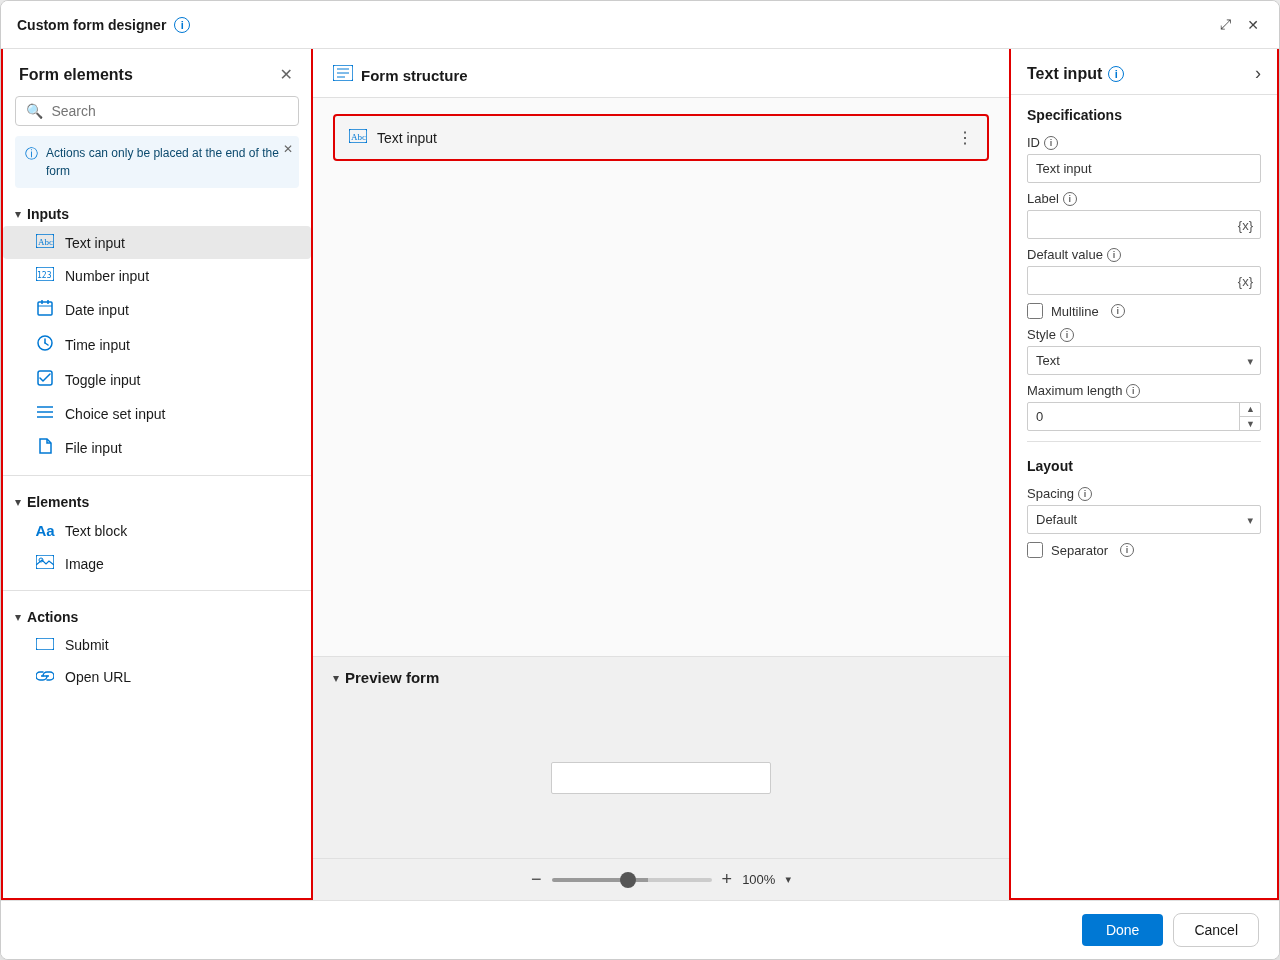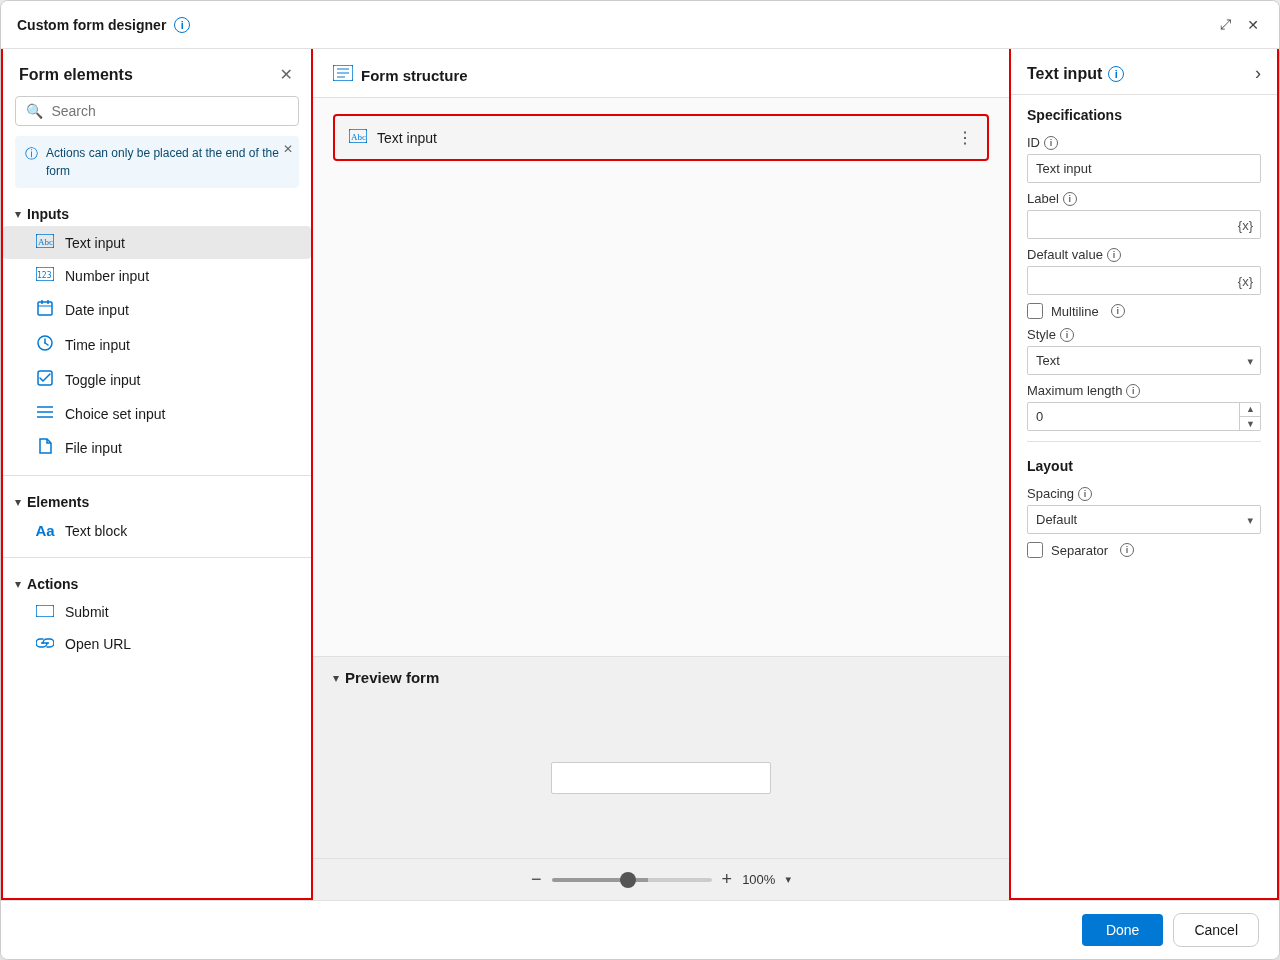--- a/index.html
+++ b/index.html
@@ -457,20 +457,30 @@
         <div class="section-header">
           <span class="section-header-icon">▾</span>
           <span class="section-header-label">Elements</span>
         </div>
 
         <div class="nav-item">
           <span class="nav-item-icon" style="color:#0078d4; font-size:15px; font-weight:600;">Aa</span>
           <span class="nav-item-label">Text block</span>
         </div>
 
+        <div class="nav-item">
+          <span class="nav-item-icon">
+            <svg width="18" height="14" viewBox="0 0 18 14">
+                <rect x="0" y="0" width="18" height="14" rx="2" fill="none" stroke="#0078d4" stroke-width="1.5"></rect>
+                <circle cx="5" cy="5" r="2" fill="none" stroke="#0078d4" stroke-width="1"></circle>
+                <polyline points="0,10 6,5 10,9 13,6 18,10" fill="none" stroke="#0078d4" stroke-width="1.2"></polyline>
+              </svg>
+          </span>
+          <span class="nav-item-label">Image</span>
+        </div>
 
         <div class="divider"></div>
 
         <div class="section-header">
           <span class="section-header-icon">▾</span>
           <span class="section-header-label">Actions</span>
         </div>
 
         <div class="nav-item">
           <span class="nav-item-icon">

